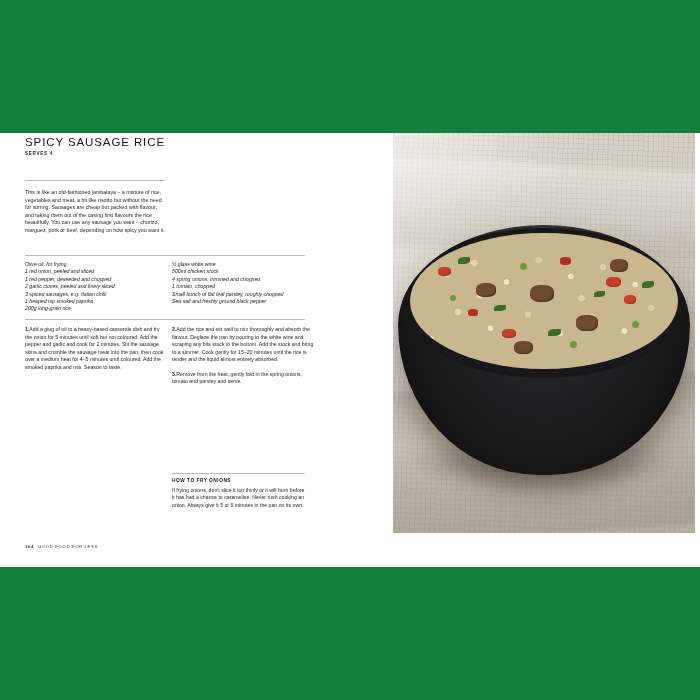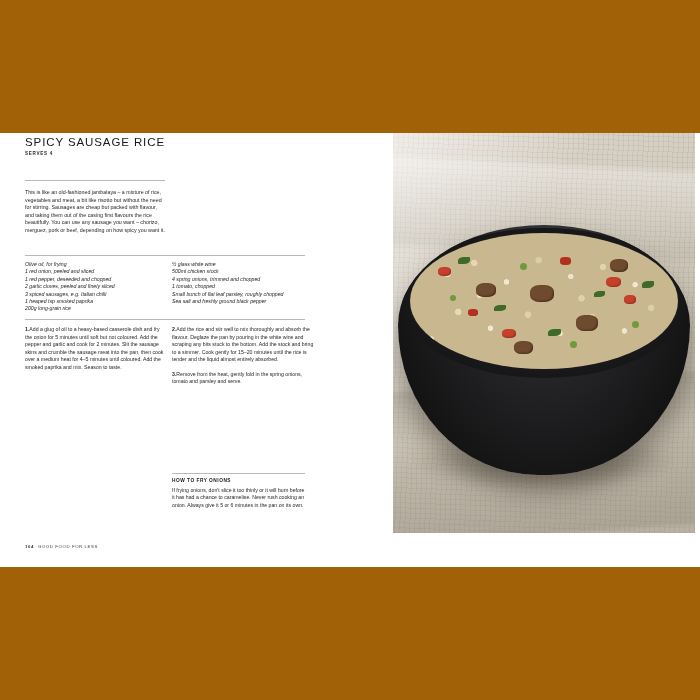--- a/index.html
+++ b/index.html
@@ -10,21 +10,21 @@
   body {
     width: 700px;
     height: 700px;
     font-family: "Liberation Sans", sans-serif;
     overflow: hidden;
   }
   .page {
     position: relative;
     width: 700px;
     height: 700px;
-    background: #a16207;
+    background: #15803d;
   }
   
   .spread {
     position: absolute;
     left: 0;
     top: 133px;
     width: 700px;
     height: 434px;
     background: #ffffff;
   }

